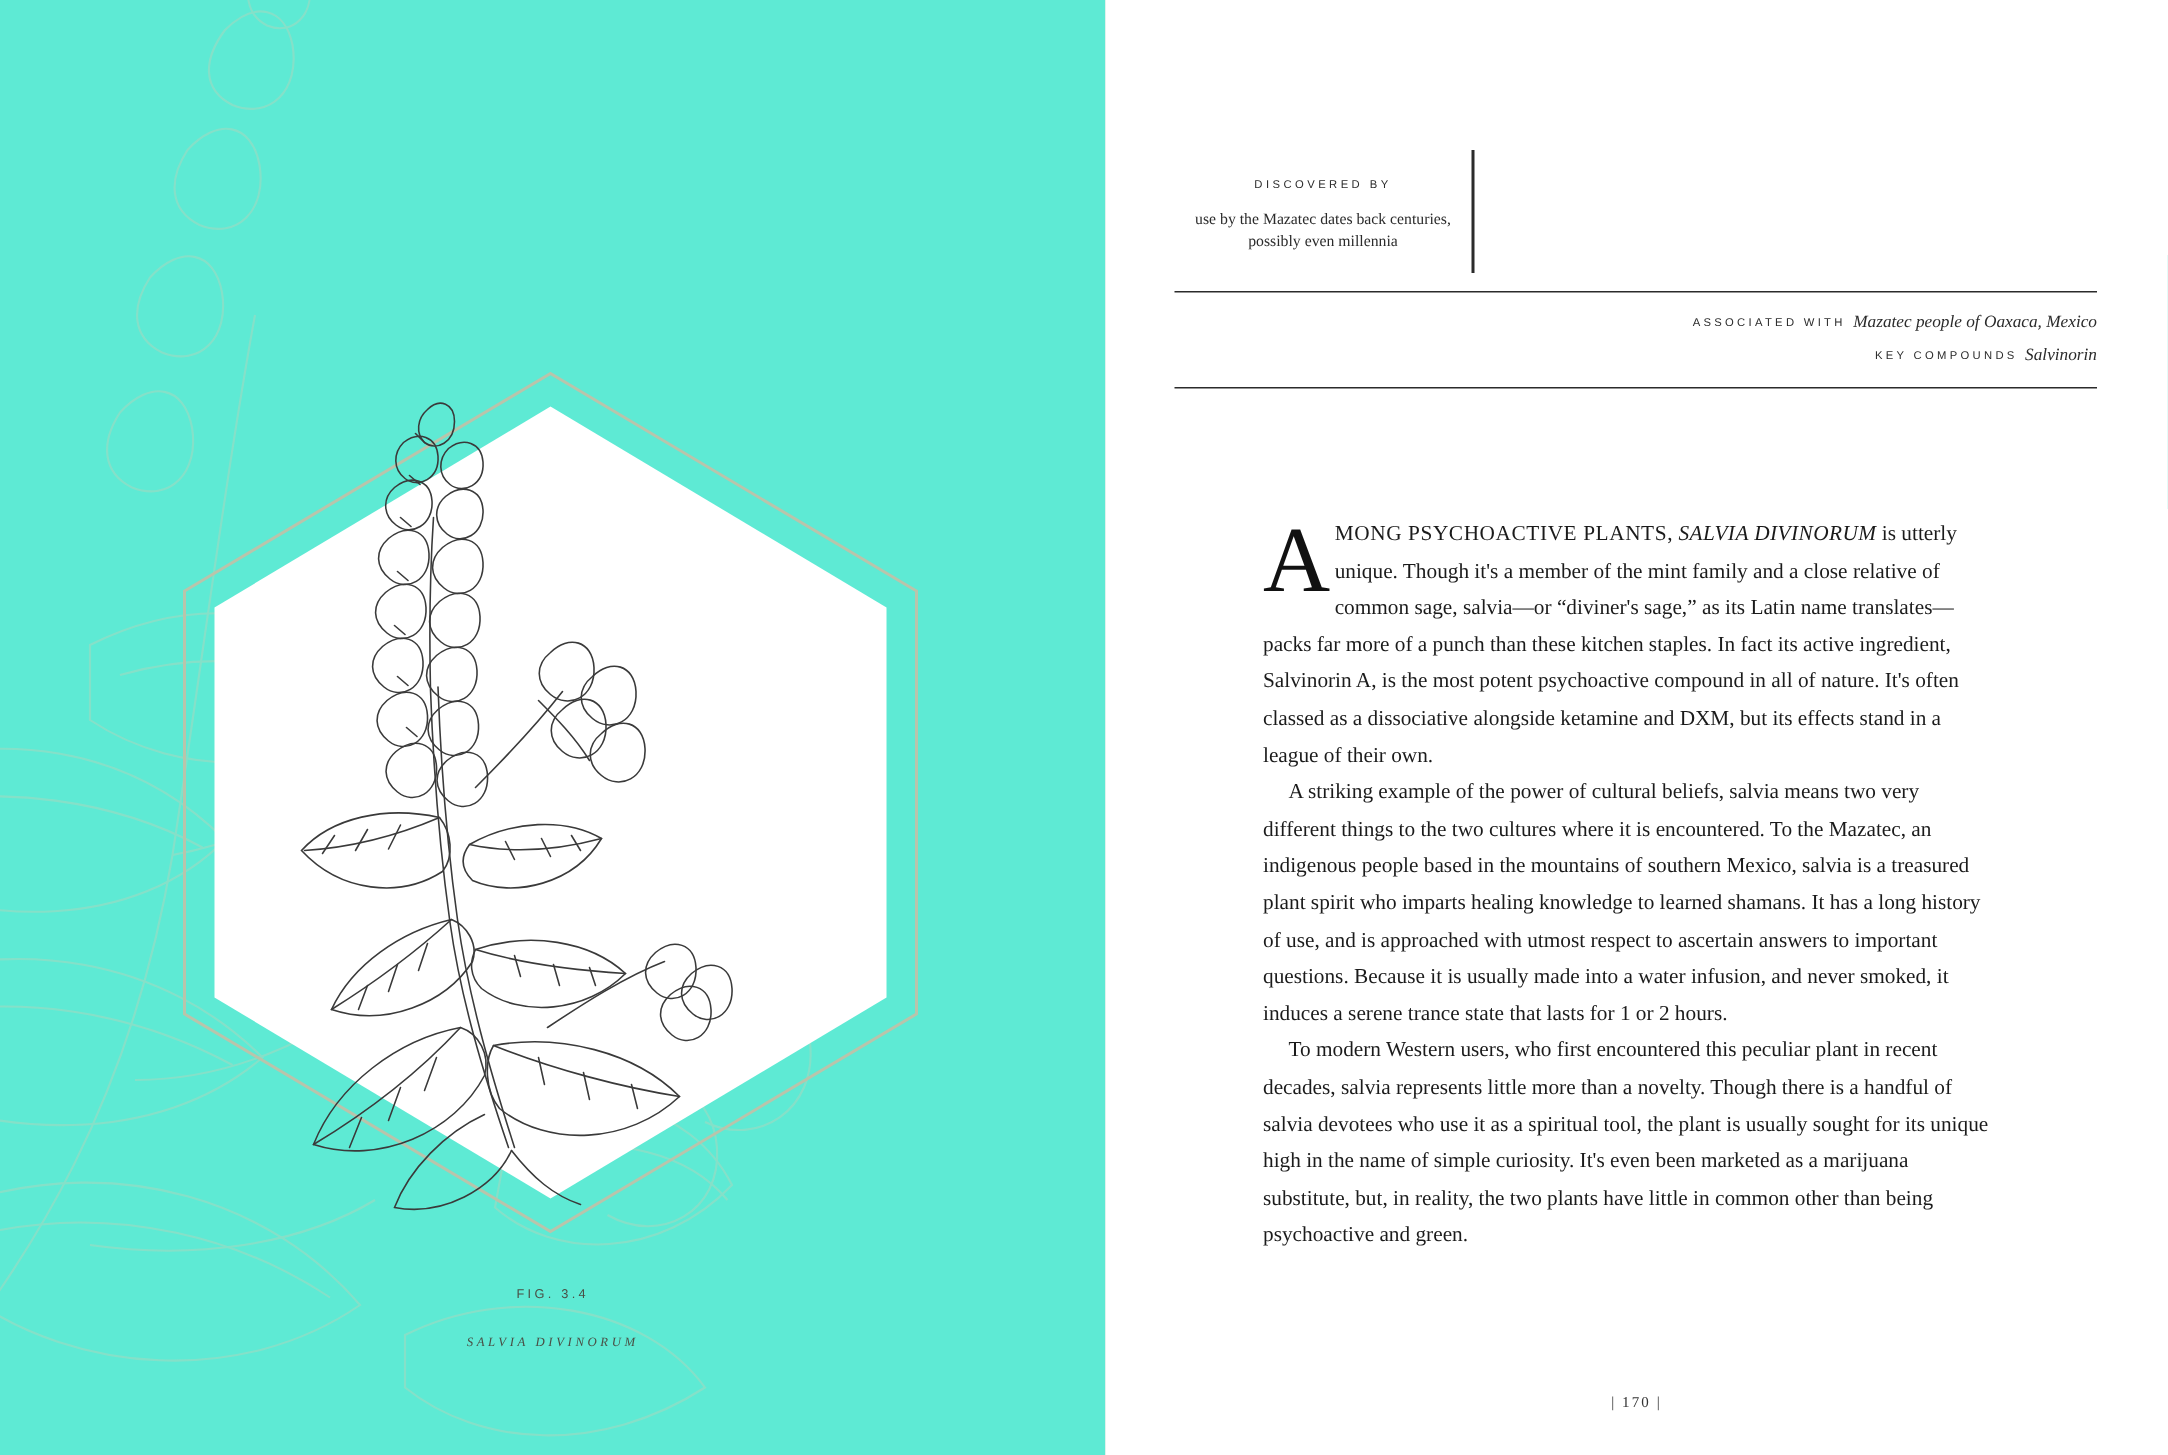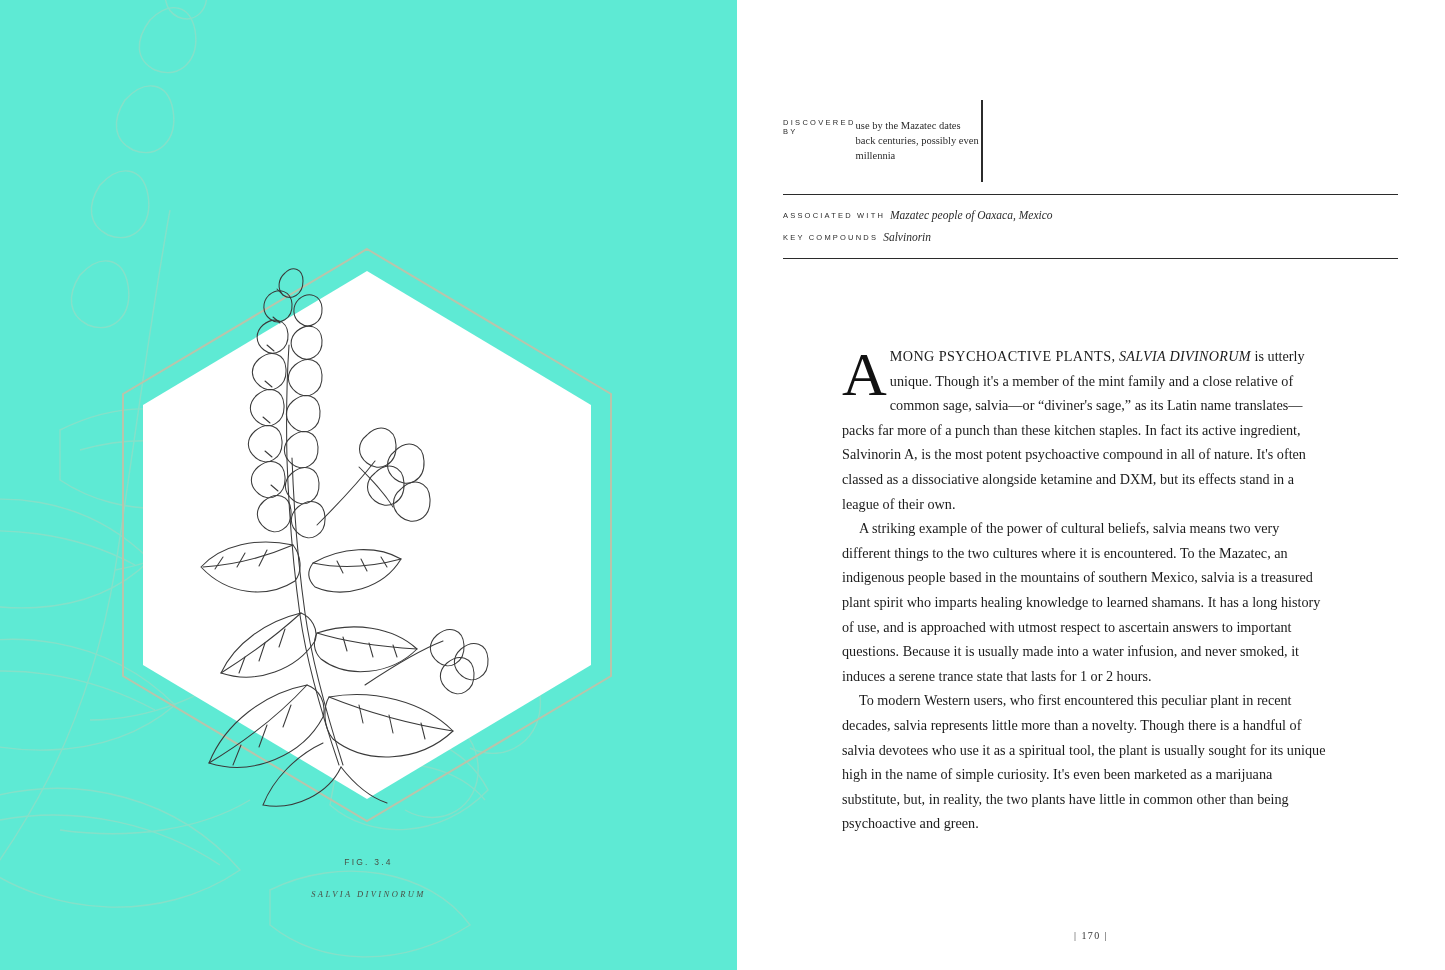--- a/index.html
+++ b/index.html
@@ -85,22 +85,23 @@
   .masthead {
     position: absolute;
     left: 46px;
     top: 100px;
     width: 615px;
     display: flex;
     align-items: stretch;
     height: 82px;
   }
   .mast-col {
-    text-align: left;
+    text-align: center;
     display: flex;
+    flex-direction: column;
     justify-content: flex-start;
     padding-top: 18px;
   }
   .mast-col.left  { width: 198px; }
   .mast-col.right { width: 198px; }
   .mast-col.center {
     flex: 1;
     justify-content: center;
     padding-top: 0;
   }
@@ -132,21 +133,21 @@
   }
 
   .meta-block {
     position: absolute;
     left: 46px;
     top: 194px;
     width: 615px;
     border-top: 1px solid #2b2b2b;
     border-bottom: 1px solid #2b2b2b;
     padding: 10px 0 9px 0;
-    text-align: left;
+    text-align: right;
   }
   .meta-row {
     font-size: 11px;
     color: #2b2b2b;
     line-height: 1.9;
     white-space: nowrap;
   }
   .meta-key {
     font-family: "Liberation Sans", sans-serif;
     font-size: 7.5px;

